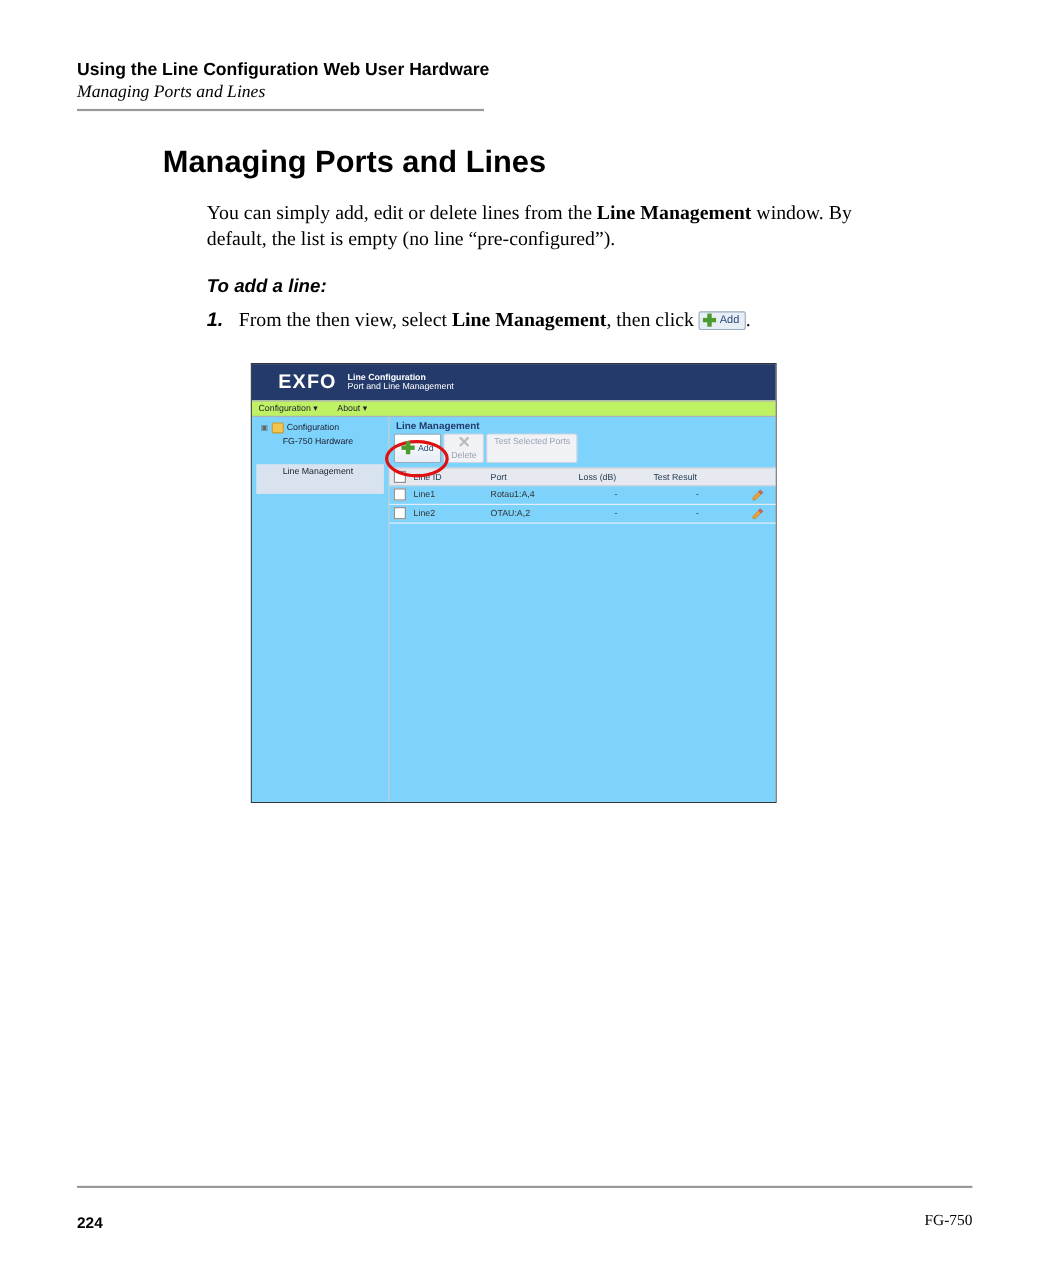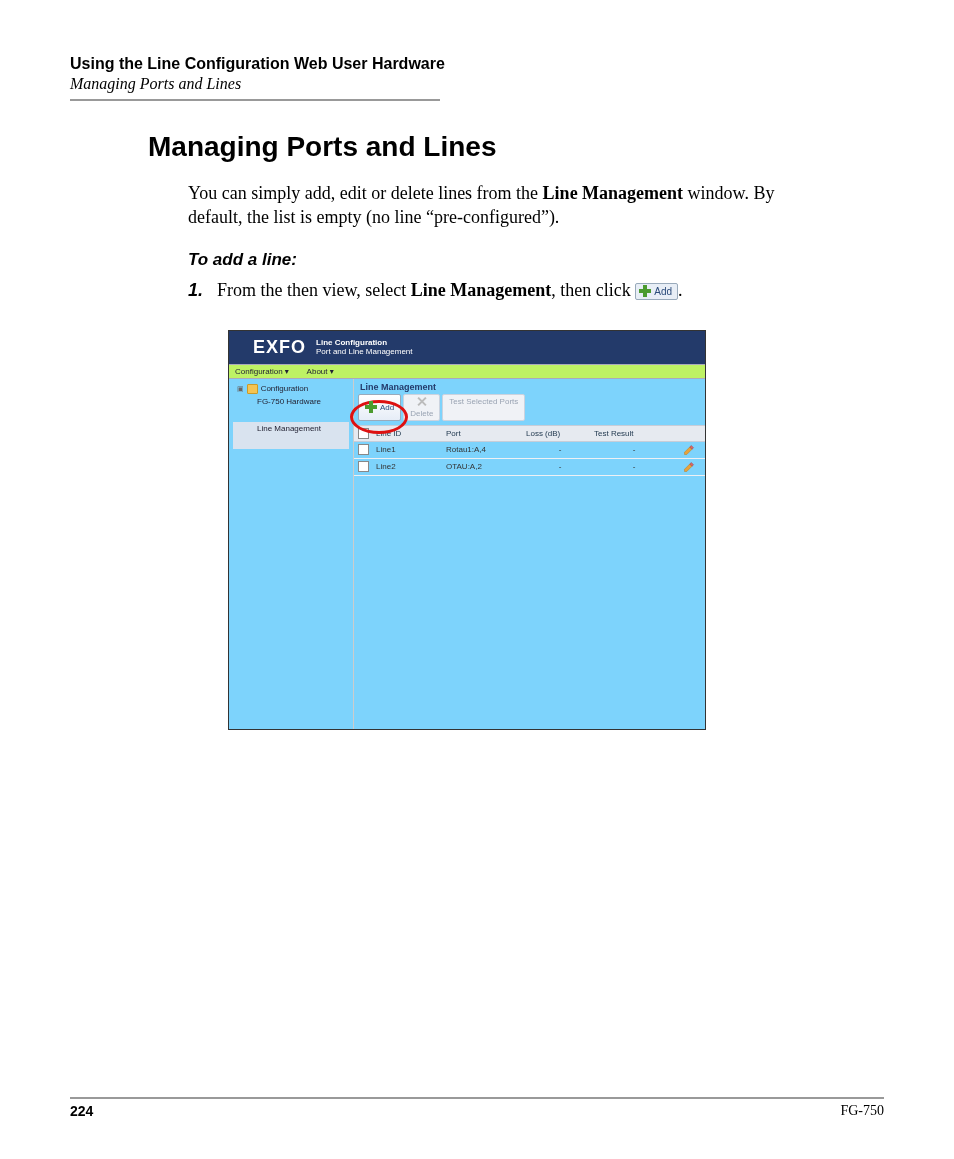--- a/index.html
+++ b/index.html
@@ -205,21 +205,21 @@
     justify-self: center;
   }
 
   
   .footer {
     position: absolute;
     bottom: 40px;
     left: 70px;
     right: 70px;
     border-top: 2px solid #999;
-    padding-top: 4px;
+    padding-top: 23px;
     display: flex;
     justify-content: space-between;
     font-size: 14px;
   }
   .footer .pg { font-family: Verdana, Arial, sans-serif; font-weight: bold; }
 </style>
 </head>
 <body>
 
 <div class="page">

